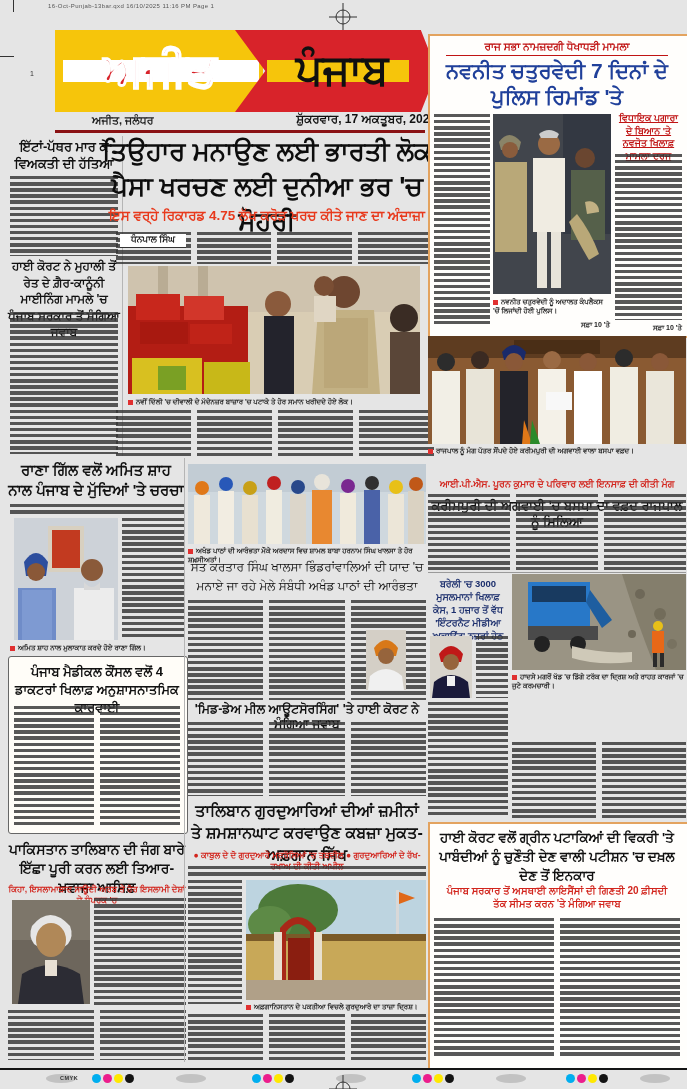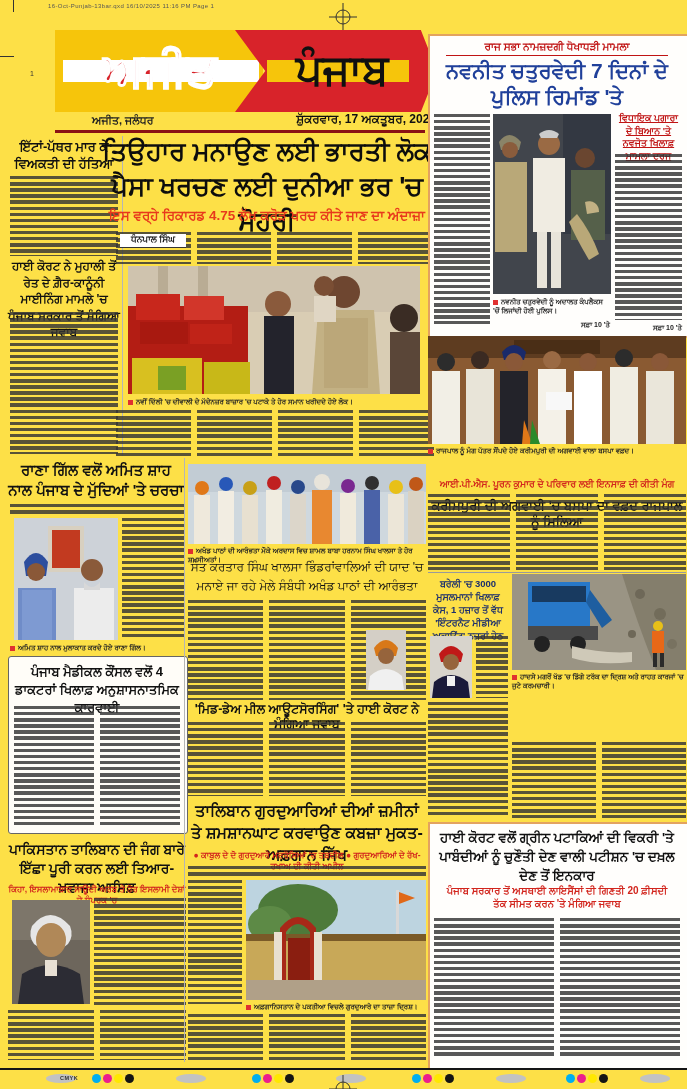--- a/index.html
+++ b/index.html
@@ -1,16 +1,16 @@
 <!DOCTYPE html>
 <html><head>
 <meta charset="utf-8">
 <style>
   html,body{margin:0;padding:0;background:#fff;}
-  #page{position:relative;width:687px;height:1089px;background:#fde047;overflow:hidden;
+  #page{position:relative;width:687px;height:1089px;background:#e5e5e5;overflow:hidden;
         font-family:"Liberation Sans","DejaVu Sans",sans-serif;color:#111;}
   .abs{position:absolute;}
   .ctr{text-align:center;}
   .red{color:#d2251d;}
   
   .ft{background-image:repeating-linear-gradient(#343434 0 3.4px,transparent 3.4px 6.1px);opacity:.82;}
   .cols{display:flex;gap:6px;}
   .cols>div{flex:1;height:100%;}
   .cap{font-size:7px;font-weight:bold;color:#222;line-height:9px;}
   .redsq{display:inline-block;width:5px;height:5px;background:#e03030;margin-right:3px;vertical-align:middle;}

